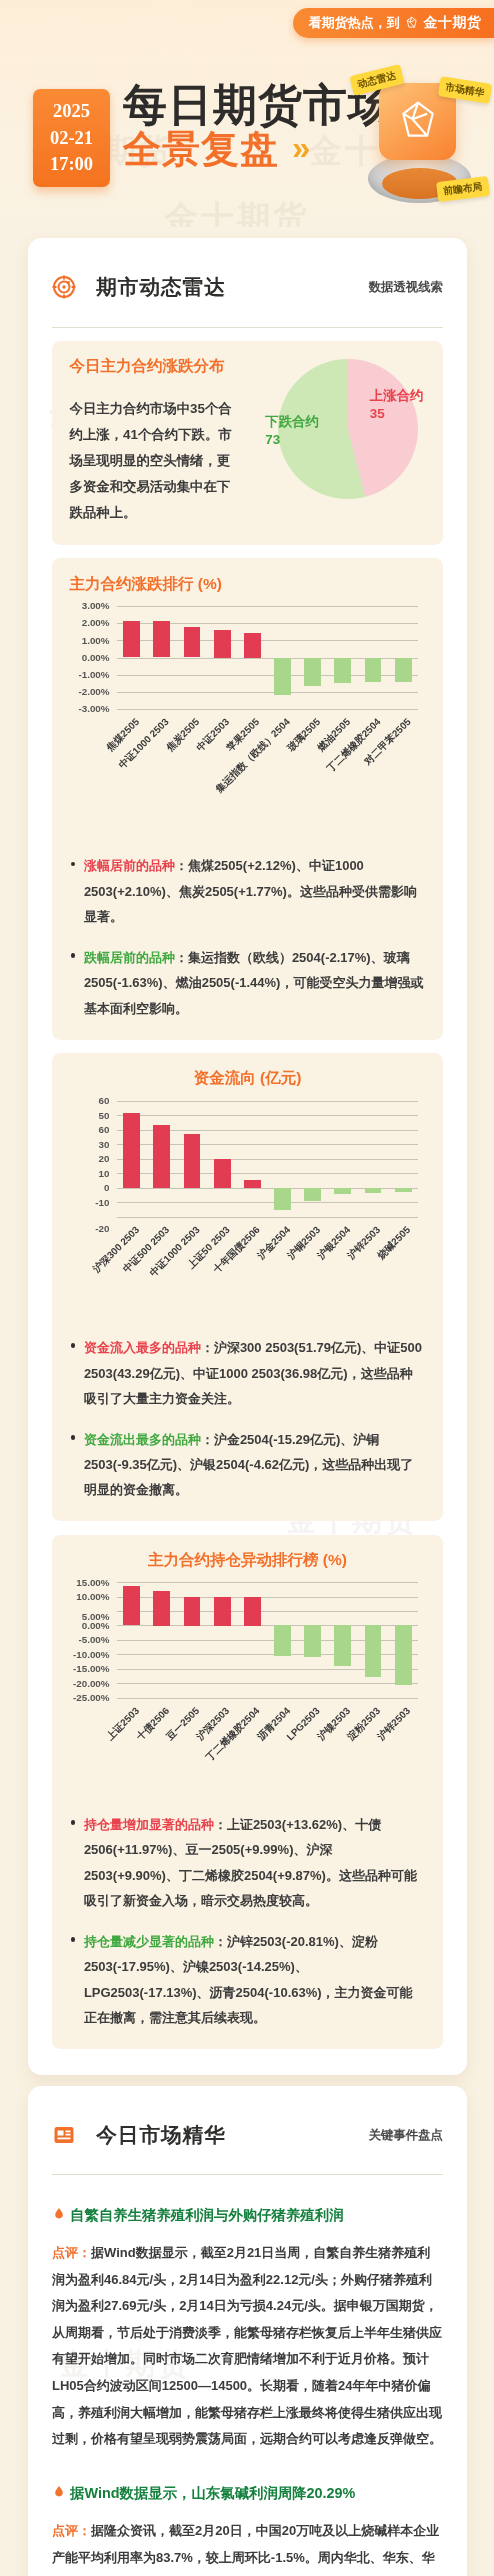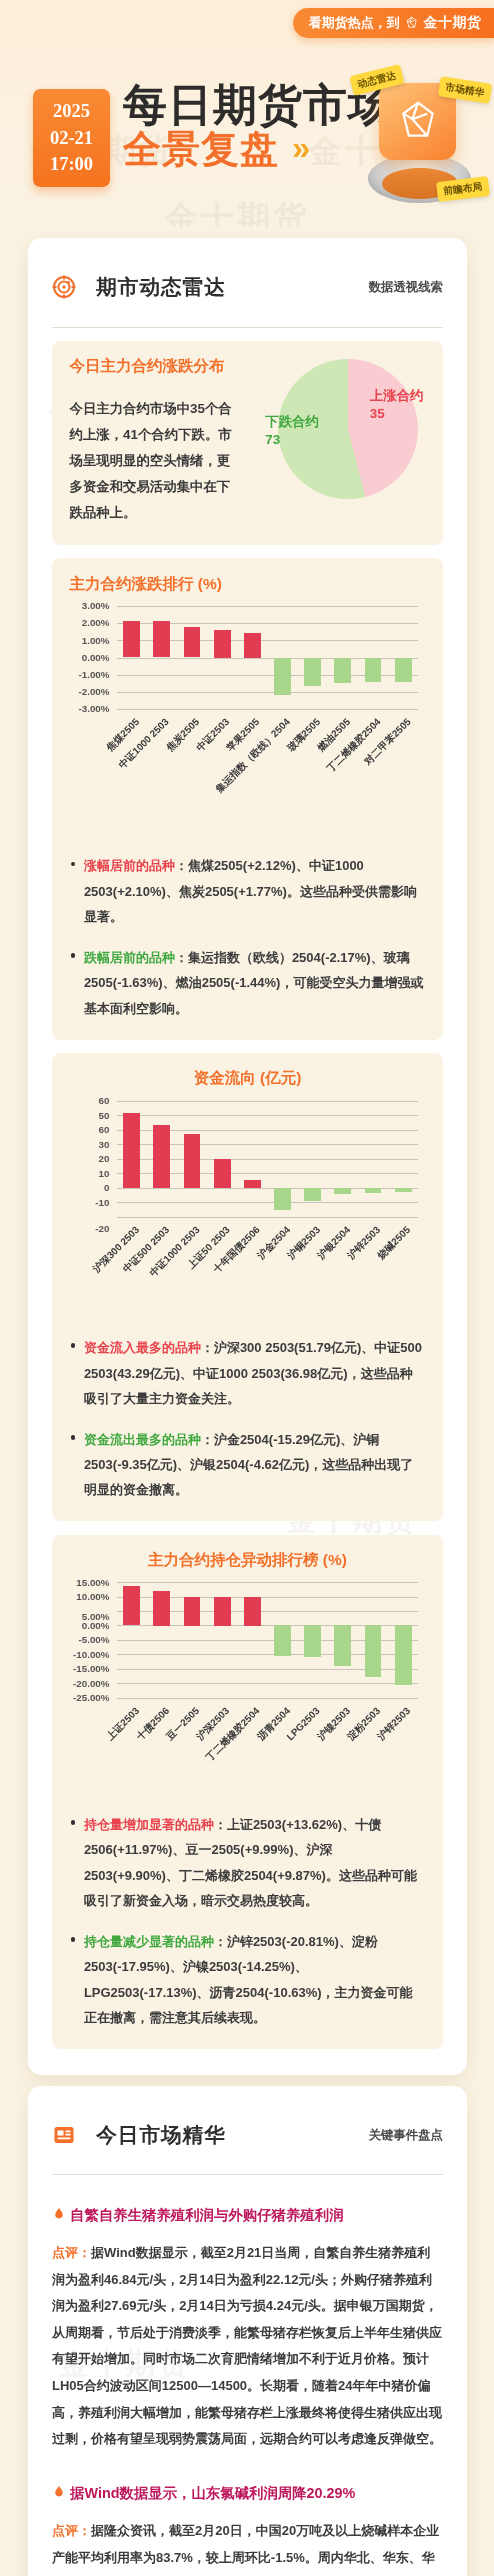--- a/index.html
+++ b/index.html
@@ -59,21 +59,21 @@
   .gridline{position:absolute;left:0;right:0;height:0.5px;background:#c8c4b8;}
   .bar{position:absolute;}
   .xlabel{position:absolute;white-space:nowrap;transform:rotate(-45deg);transform-origin:100% 0;font-size:9.8px;font-weight:700;color:#3a3a3a;}
 
   .bullet{position:relative;padding-left:14.4px;margin-top:15.5px;font-size:13px;line-height:1.95;font-weight:600;color:#3c3c3c;}
   .bullet .dot{position:absolute;left:1px;top:8.2px;width:4.6px;height:4.6px;border-radius:50%;background:#2f2f2f;}
   .bullet b{font-weight:900;}
 
   
   .news{margin-top:30px;}
-  .news h3{display:flex;align-items:flex-start;gap:4.1px;margin:0 0 13.4px;font-size:14.4px;font-weight:900;color:#be185d;line-height:1.5;}
+  .news h3{display:flex;align-items:flex-start;gap:4.1px;margin:0 0 13.4px;font-size:14.4px;font-weight:900;color:#15803d;line-height:1.5;}
   .flames{display:inline-flex;gap:1px;flex:0 0 auto;padding-top:2.1px;}
   .news p,.event p{margin:0;font-size:13px;line-height:2.05;font-weight:600;color:#3c3c3c;}
   .news p b,.event p b{font-weight:900;}
 </style>
 </head>
 <body>
 
 <div class="page">
 
   <header class="hero">

